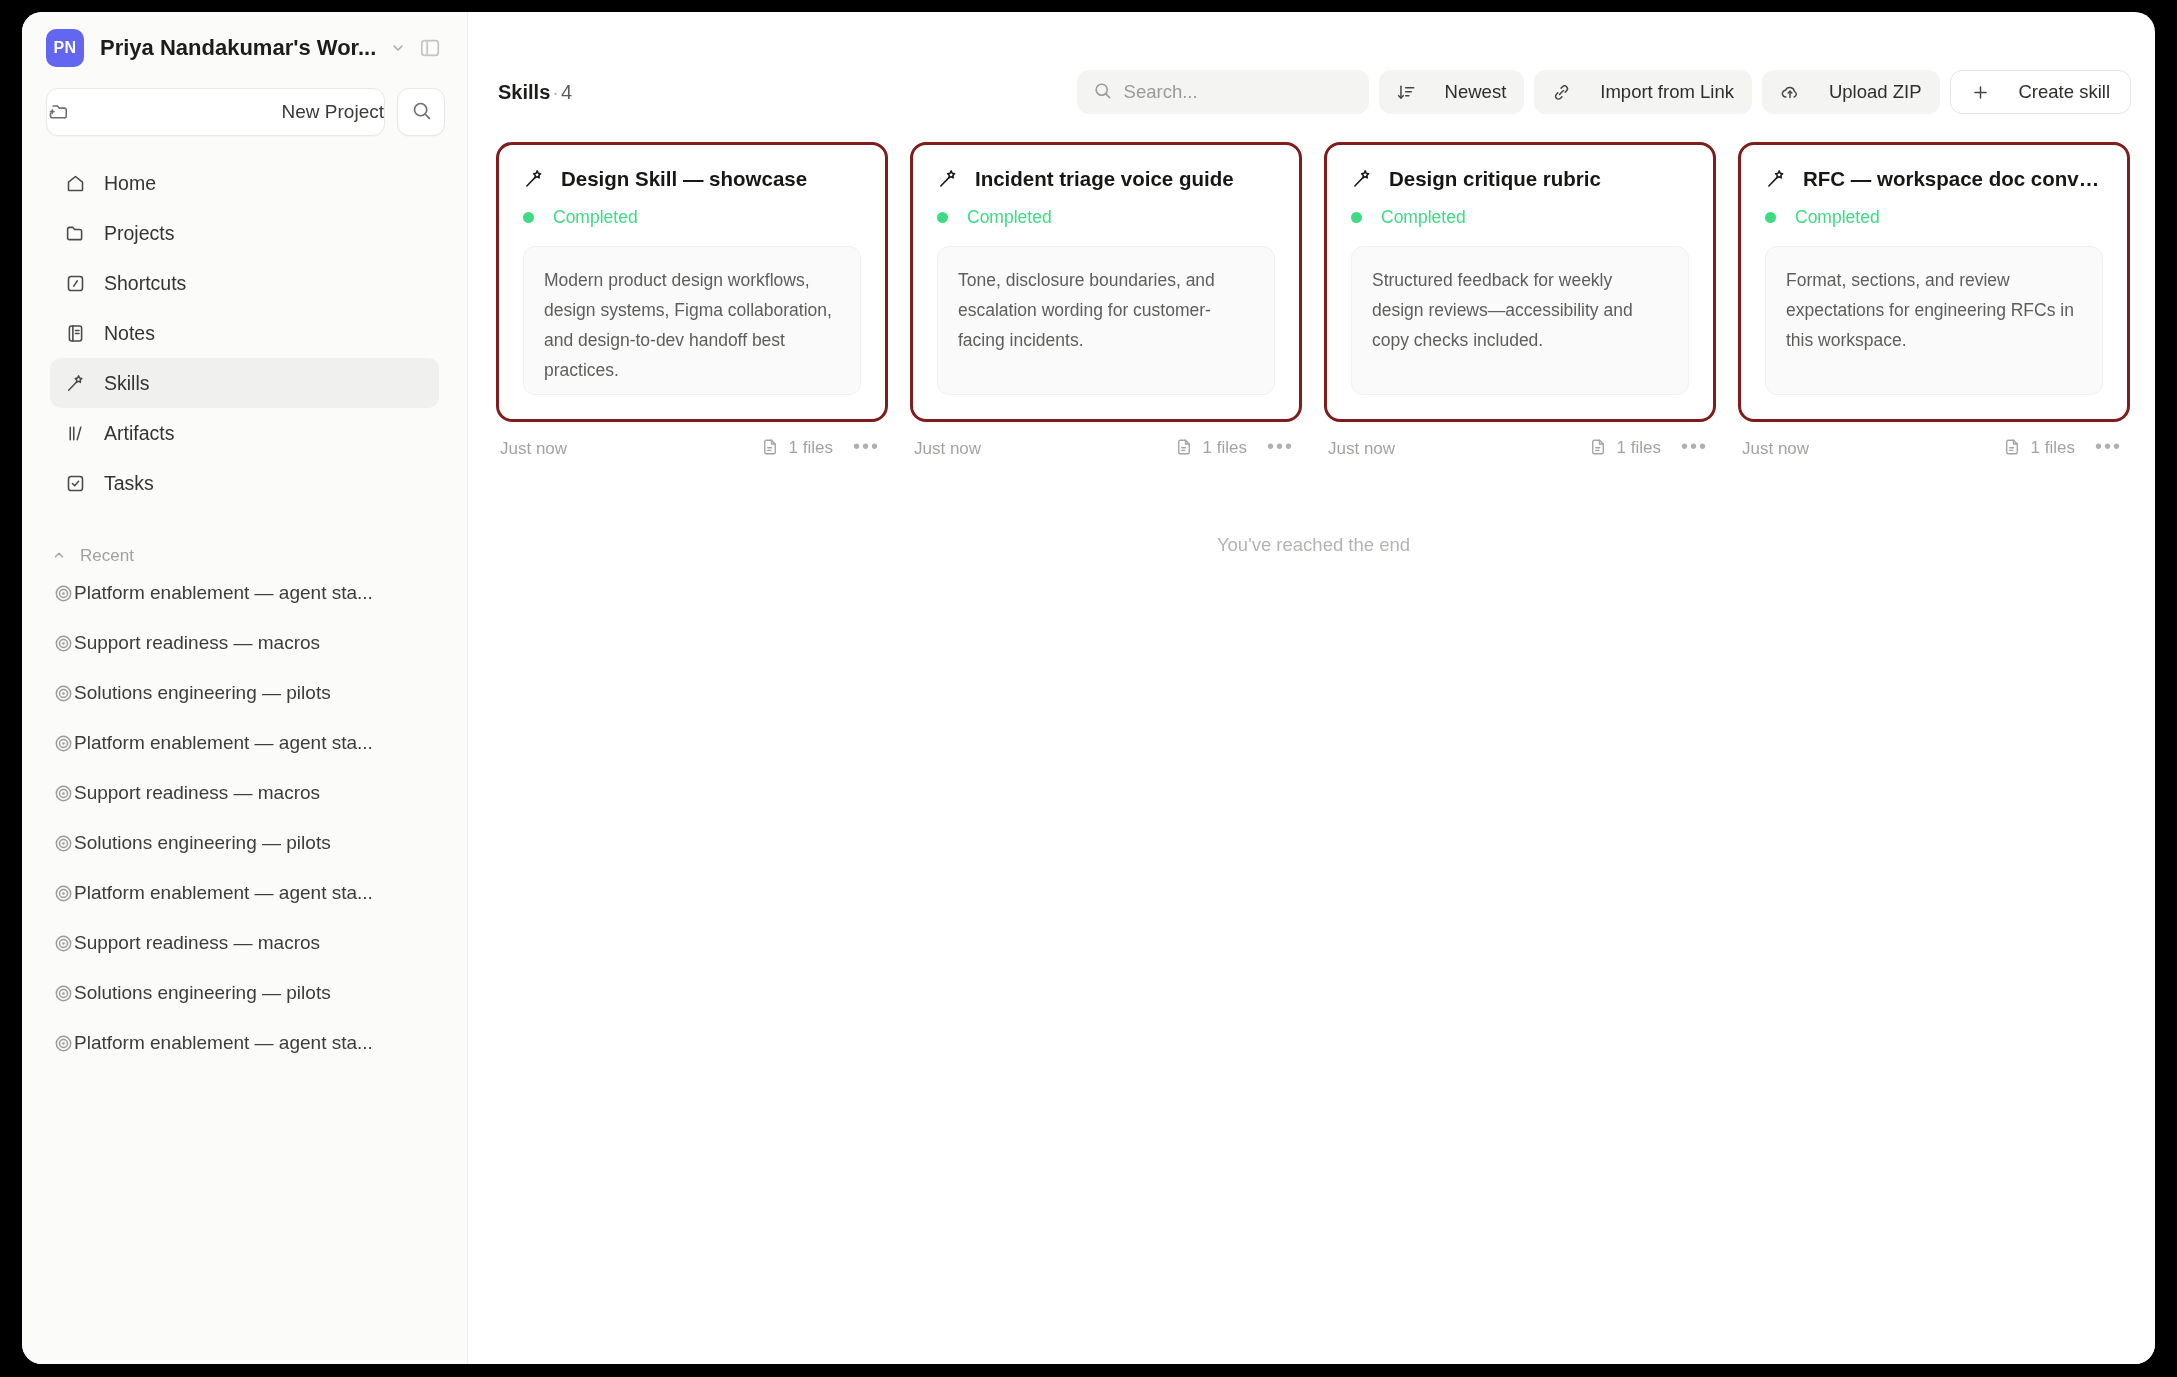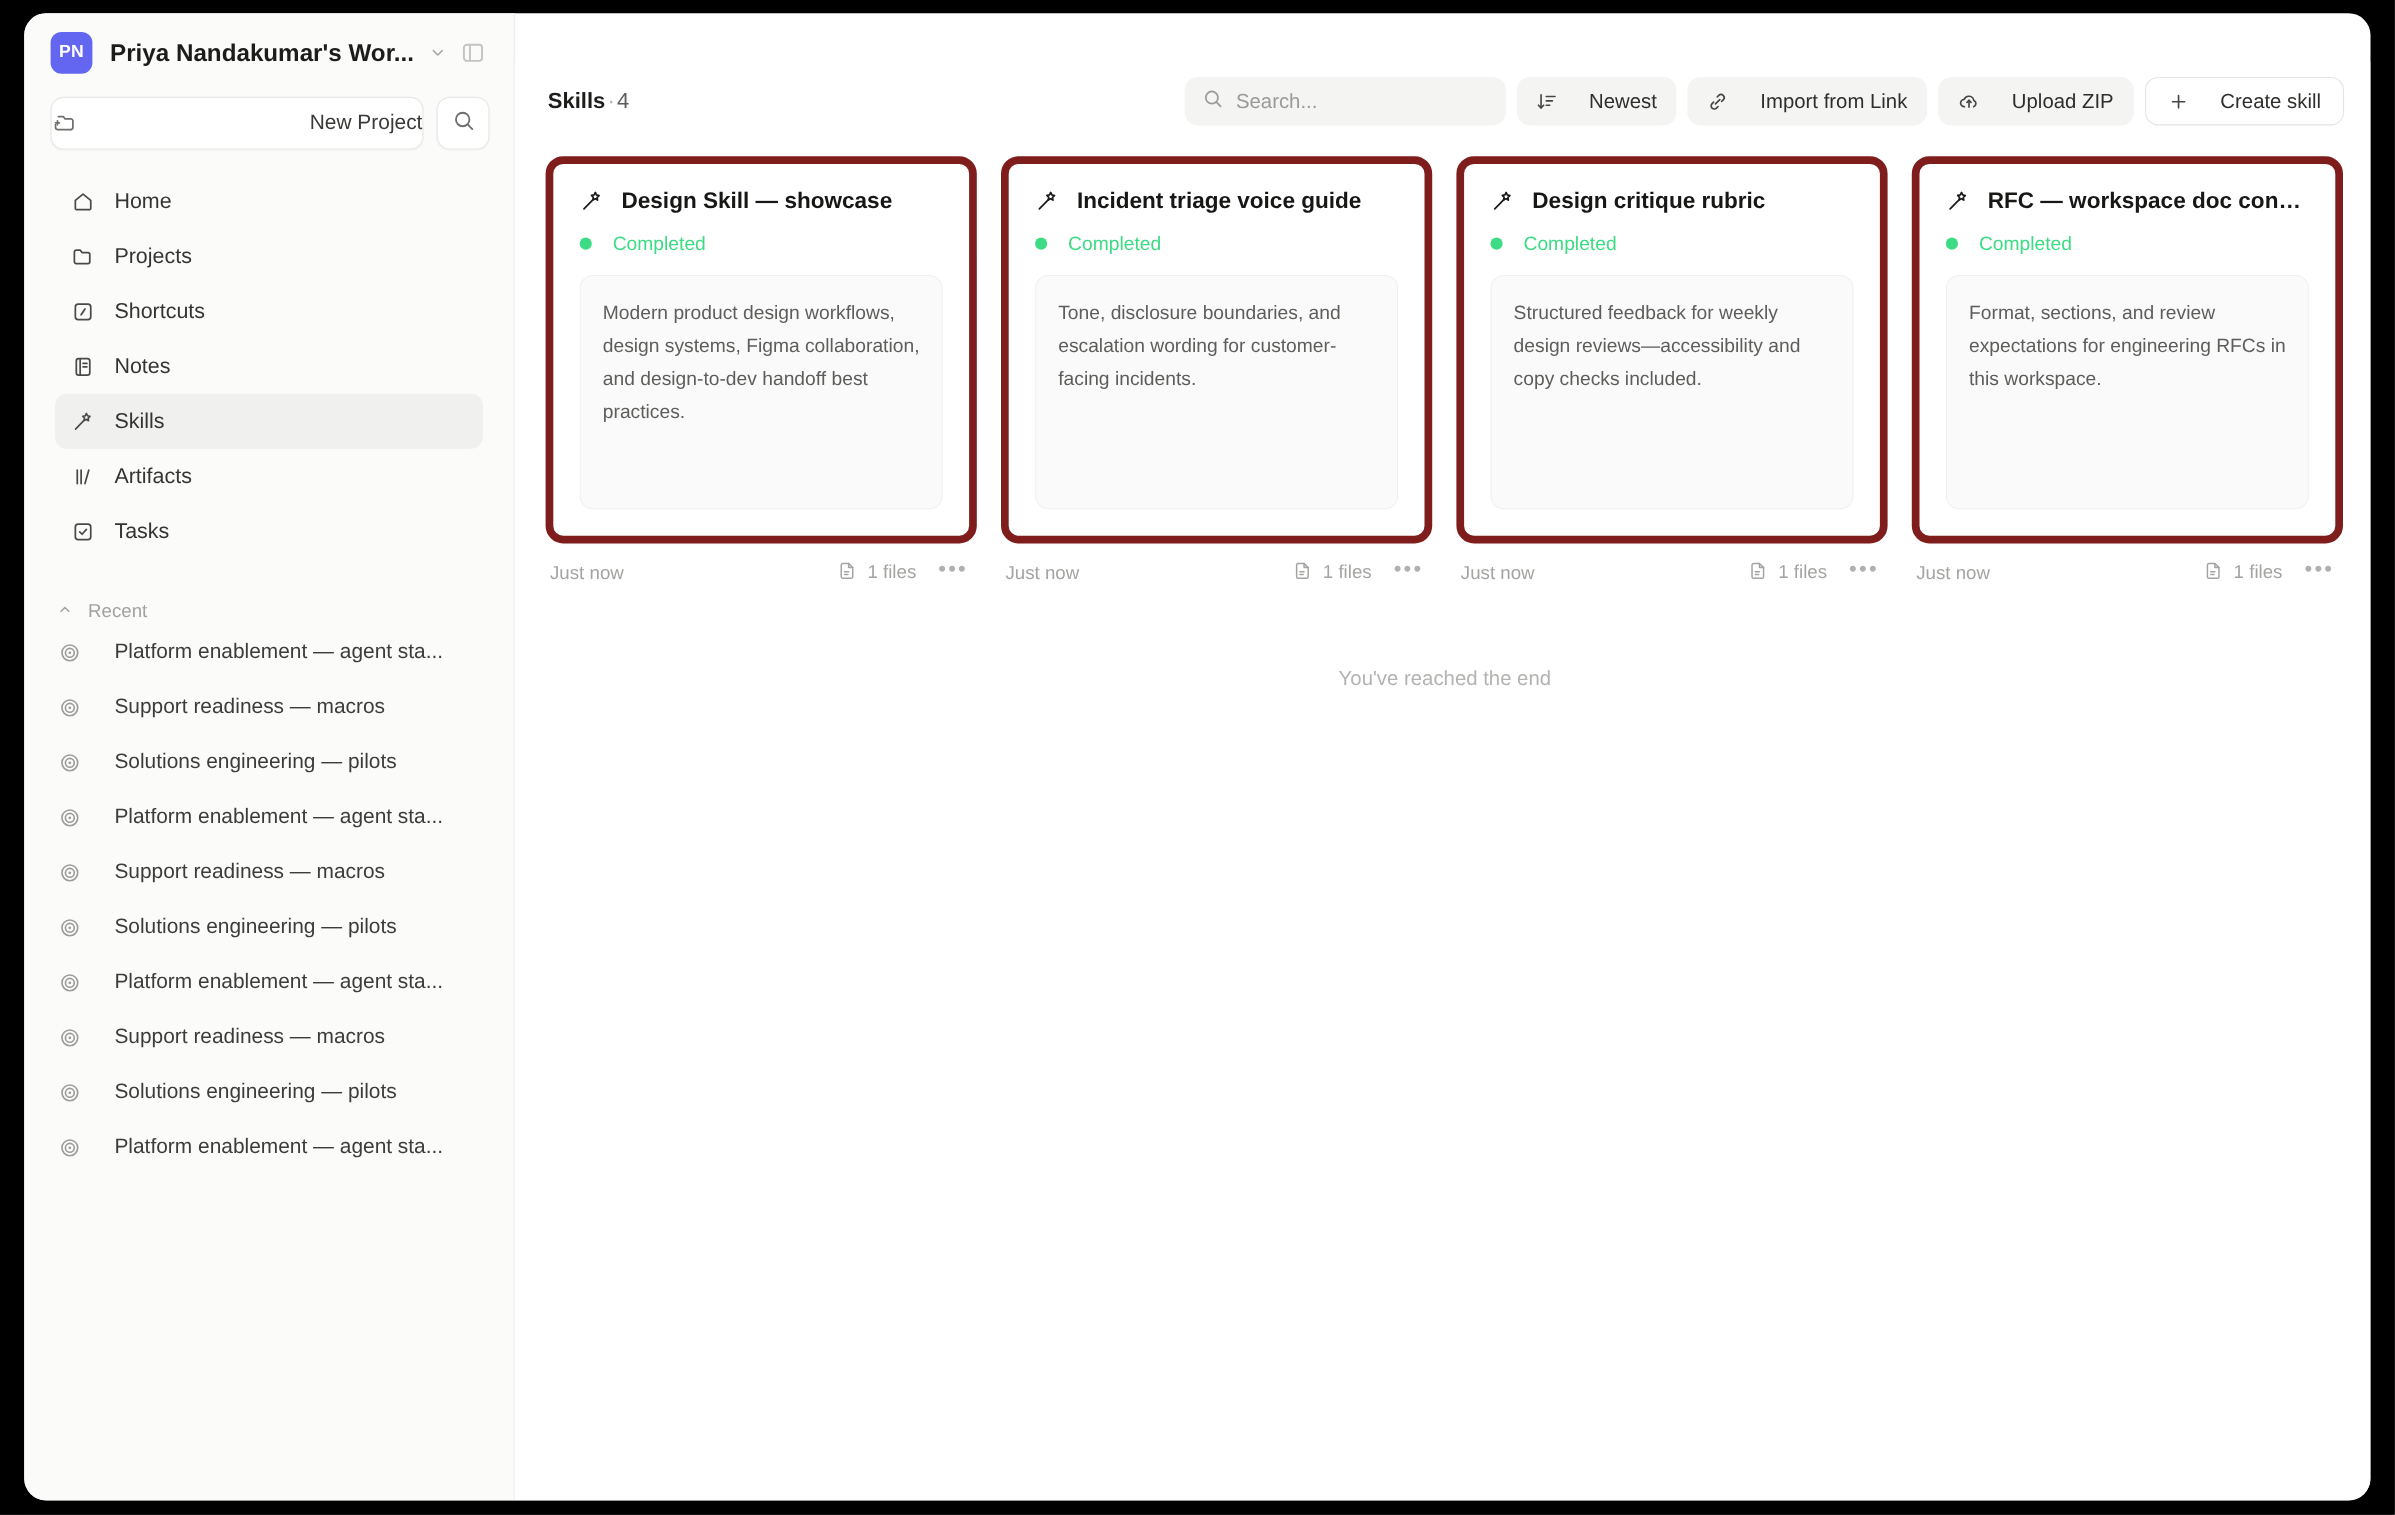--- a/index.html
+++ b/index.html
@@ -131,21 +131,21 @@
     margin-bottom: 2px;
     height: 34px;
     color: #a2a2a0;
   }
   .recent-label { font-size: 17px; color: #a2a2a0; }
 
   .recent-list { padding: 0 16px; overflow: hidden; }
   .recent-item {
     display: flex;
     align-items: center;
-    gap: 30px;
+    gap: 0;
     height: 50px;
     padding: 0 14px;
     border-radius: 11px;
     font-size: 19px;
     color: #3c3c3a;
   }
   .recent-ico {
     width: 22px; height: 22px; flex: 0 0 22px;
     display: flex; align-items: center; justify-content: center;
     color: #9c9c9a;
@@ -230,24 +230,24 @@
     display: flex;
     gap: 22px;
     align-items: flex-start;
   }
   .card-cell {
     width: 392px;
     flex: 0 0 392px;
   }
   .card {
     background: #ffffff;
-    border: 7px solid #7f1d1d;
+    border: 3px solid #7f1d1d;
     border-radius: 16px;
     padding: 22px 24px 24px 24px;
-    height: 352px;
+    height: 280px;
     display: flex;
     flex-direction: column;
     box-shadow: 0 1px 2px rgba(0,0,0,0.018);
   }
   .card-title-row {
     display: flex;
     align-items: center;
     gap: 16px;
     margin-bottom: 16px;
   }

